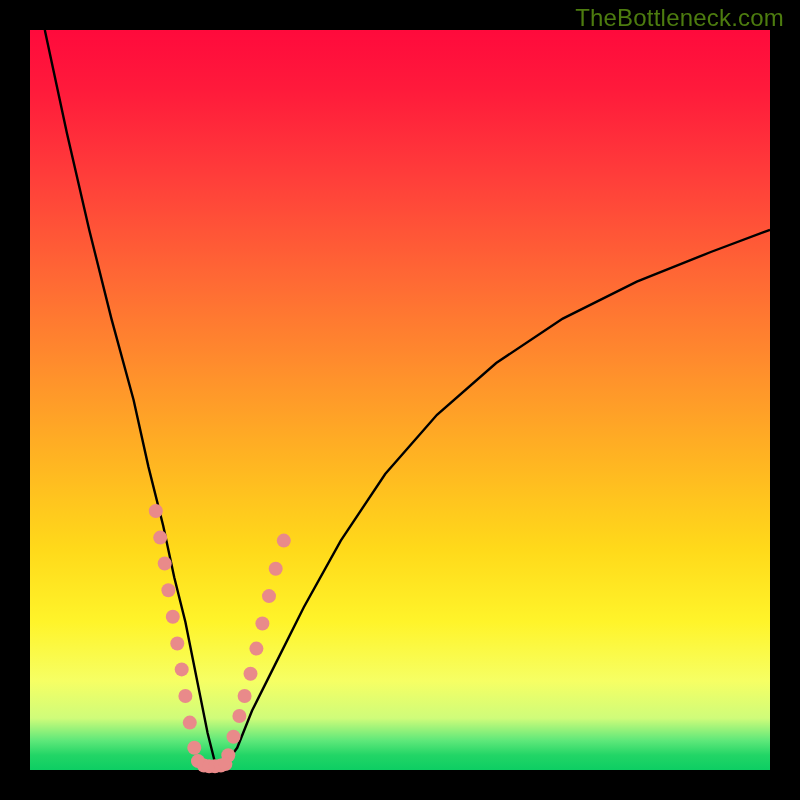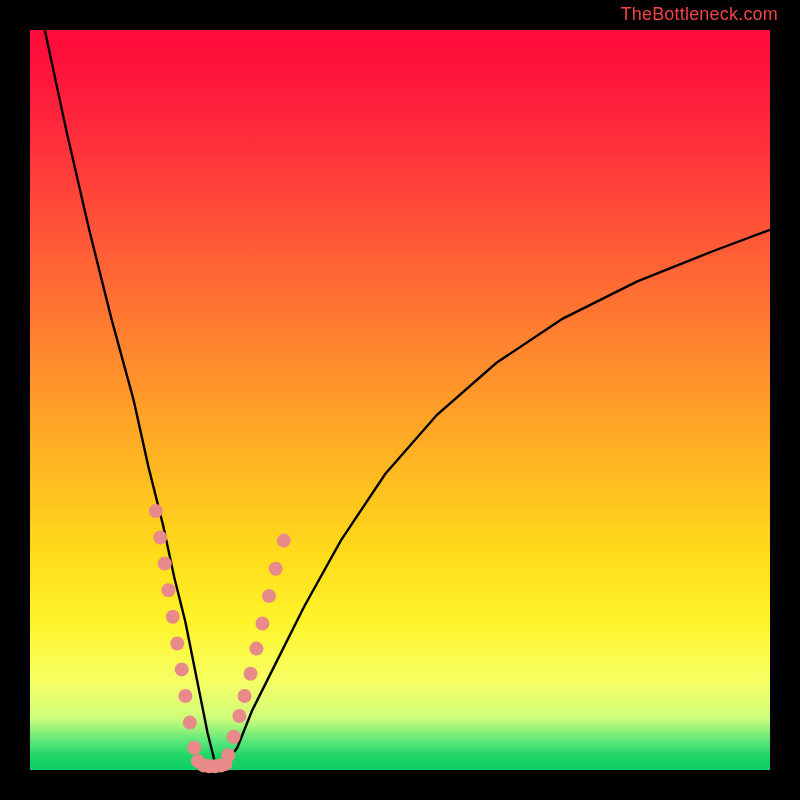--- a/index.html
+++ b/index.html
@@ -36,23 +36,23 @@
       #f6ff64 88%,
       #cffc7a 93%,
       #5fe87a 96%,
       #22d566 98%,
       #0dce63 100%
     );
   }
   .watermark {
     position: absolute;
     top: 4px;
-    right: 22px;
-    color: #ef4444;
-    font-size: 18px;
+    right: 16px;
+    color: #4d7c0f;
+    font-size: 24px;
     font-weight: 500;
     letter-spacing: 0.2px;
     user-select: none;
   }
   svg.curve {
     position: absolute;
     left: 0;
     top: 0;
     width: 740px;
     height: 740px;

